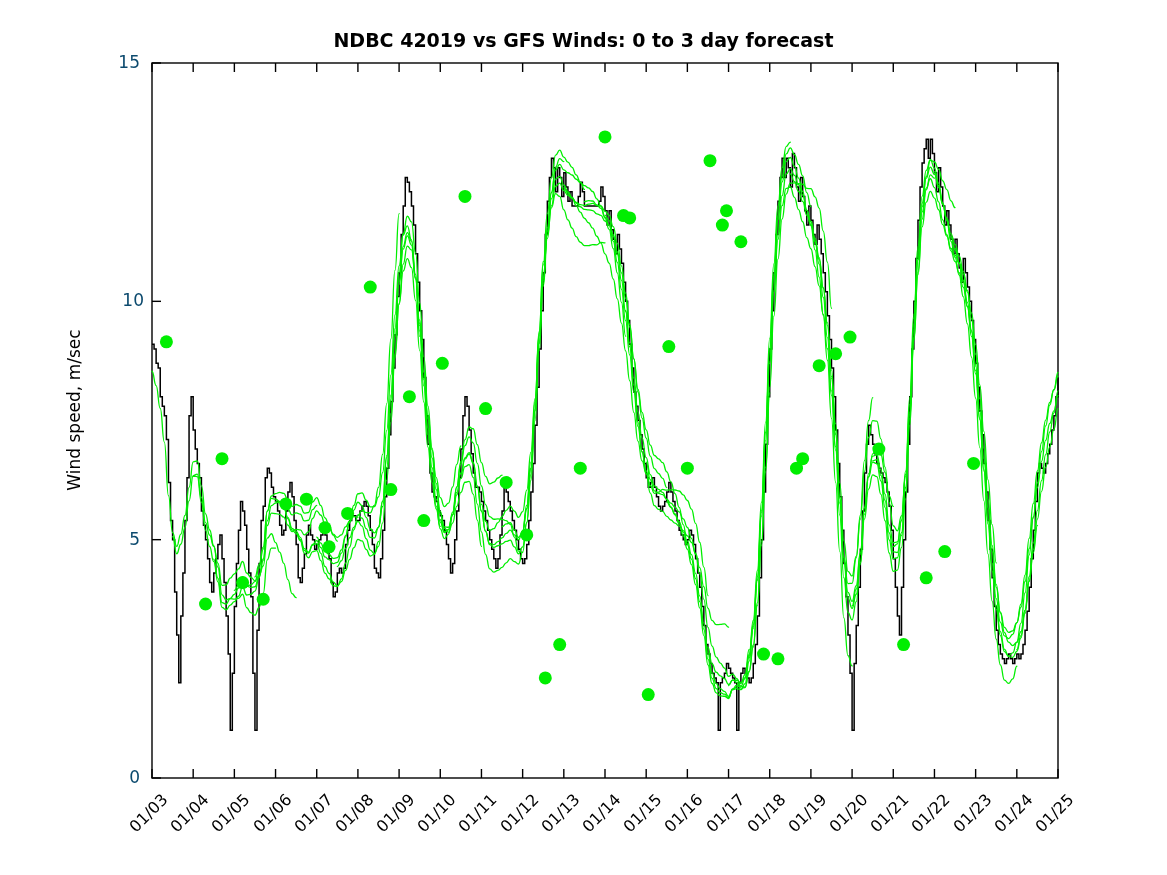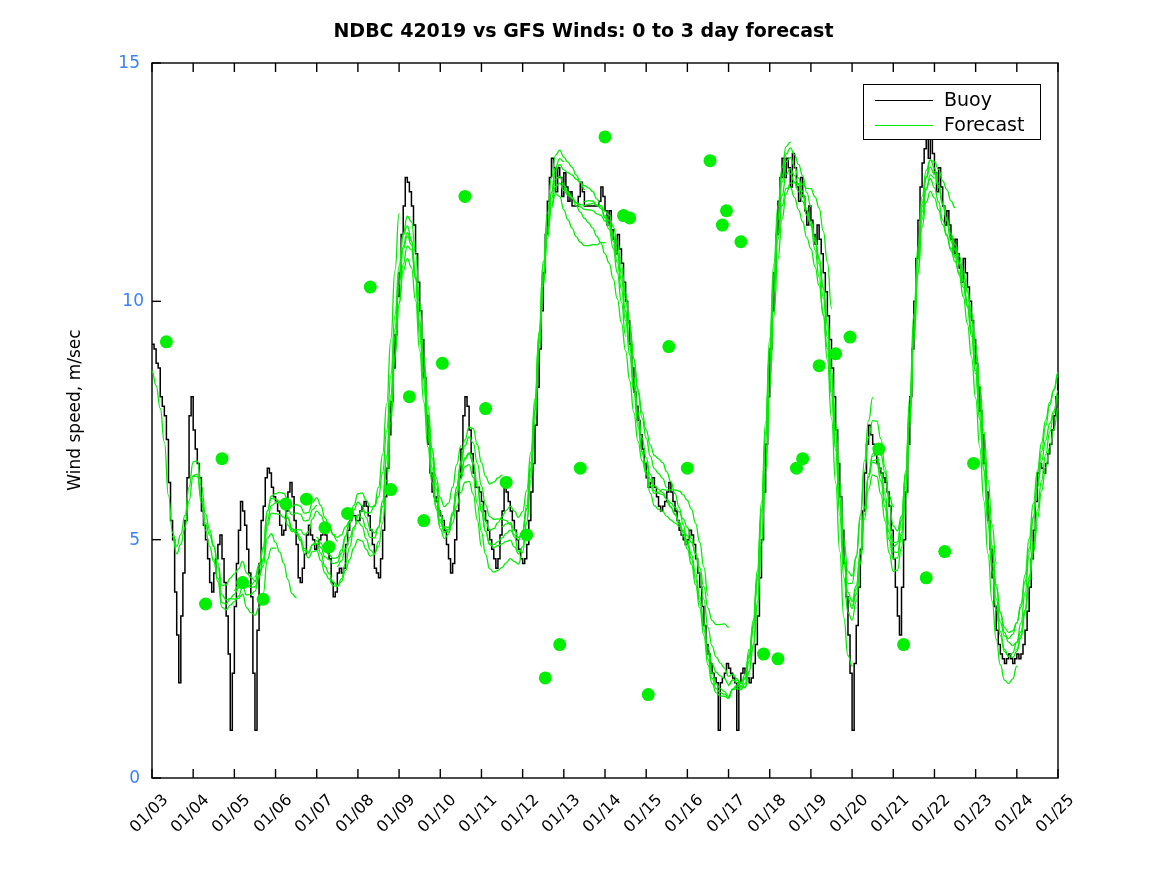--- a/index.html
+++ b/index.html
@@ -1,28 +1,28 @@
 <!DOCTYPE html>
 <html><head>
 <meta charset="utf-8">
 <style>
   html,body{margin:0;padding:0;background:#ffffff;}
   body{width:1167px;height:875px;overflow:hidden;
        font-family:"DejaVu Sans","Liberation Sans",sans-serif;}
   #stage{position:relative;width:1167px;height:875px;background:#fff;}
   #chart-title{
-    position:absolute;left:0;top:19px;width:1167px;text-align:center;
+    position:absolute;left:0;top:29px;width:1167px;text-align:center;
     font-size:19px;font-weight:bold;color:#000;letter-spacing:0px;
   }
   #ylabel{
     position:absolute;left:-56px;top:400px;width:260px;text-align:center;
     font-size:17px;color:#000;transform:rotate(-90deg);transform-origin:50% 50%;
   }
   .ytick-label{
-    position:absolute;font-size:17px;color:#3b82f6;text-align:right;width:40px;
+    position:absolute;font-size:17px;color:#0c4a6e;text-align:right;width:40px;
   }
   .xtick-label{
     position:absolute;font-size:16px;color:#000;white-space:nowrap;
     transform:rotate(-45deg);transform-origin:100% 0%;
   }
   #plot-svg{position:absolute;left:0;top:0;}
   #legend-box{
     position:absolute;left:863px;top:84px;width:178px;height:56px;
     border:1.3px solid #000;background:#fff;box-sizing:border-box;
   }
@@ -218,24 +218,14 @@
       <div class="xtick-label" style="left: 723.727px; top: 790px; width: 52px; text-align: right;">01/18</div>
       <div class="xtick-label" style="left: 764.909px; top: 790px; width: 52px; text-align: right;">01/19</div>
       <div class="xtick-label" style="left: 806.091px; top: 790px; width: 52px; text-align: right;">01/20</div>
       <div class="xtick-label" style="left: 847.273px; top: 790px; width: 52px; text-align: right;">01/21</div>
       <div class="xtick-label" style="left: 888.455px; top: 790px; width: 52px; text-align: right;">01/22</div>
       <div class="xtick-label" style="left: 929.636px; top: 790px; width: 52px; text-align: right;">01/23</div>
       <div class="xtick-label" style="left: 970.818px; top: 790px; width: 52px; text-align: right;">01/24</div>
       <div class="xtick-label" style="left: 1012px; top: 790px; width: 52px; text-align: right;">01/25</div>
     </div>
 
-  <div id="legend-box">
-    <div class="legend-row" style="top:3px;">
-      <div class="legend-swatch" style="border-top:1.6px solid #000;"></div>
-      <div class="legend-text">Buoy</div>
-    </div>
-    <div class="legend-row" style="top:28px;">
-      <div class="legend-swatch" style="border-top:1.6px solid #00ee00;"></div>
-      <div class="legend-text">Forecast</div>
-    </div>
-  </div>
 
 </div>
 
 </body></html>

